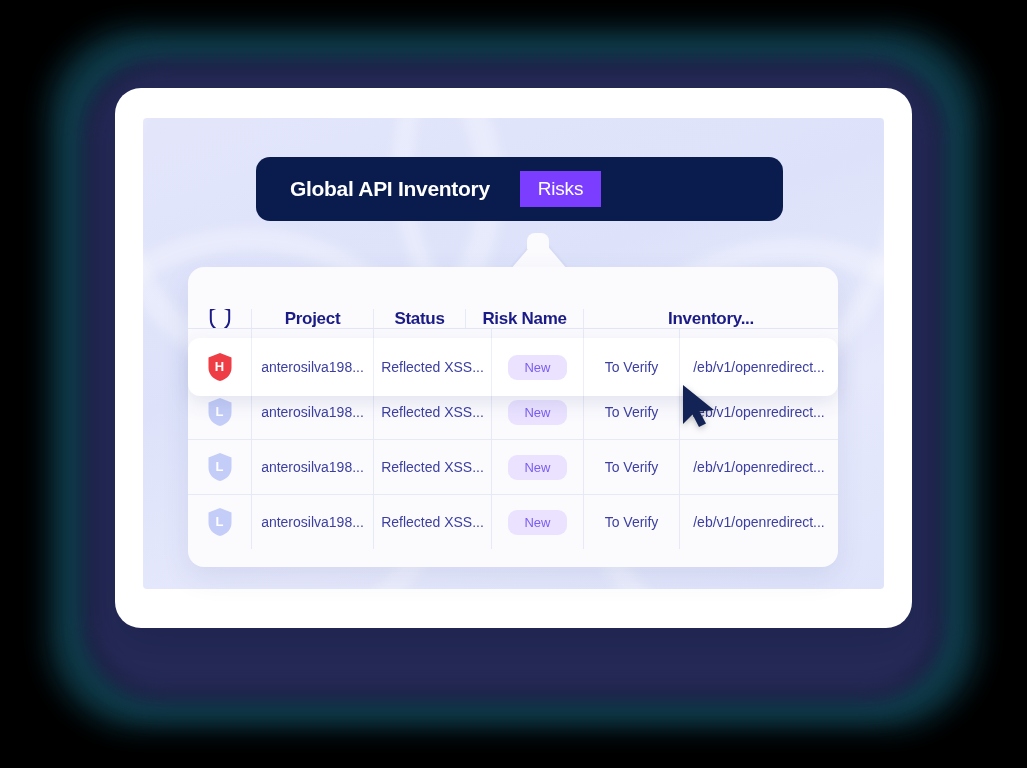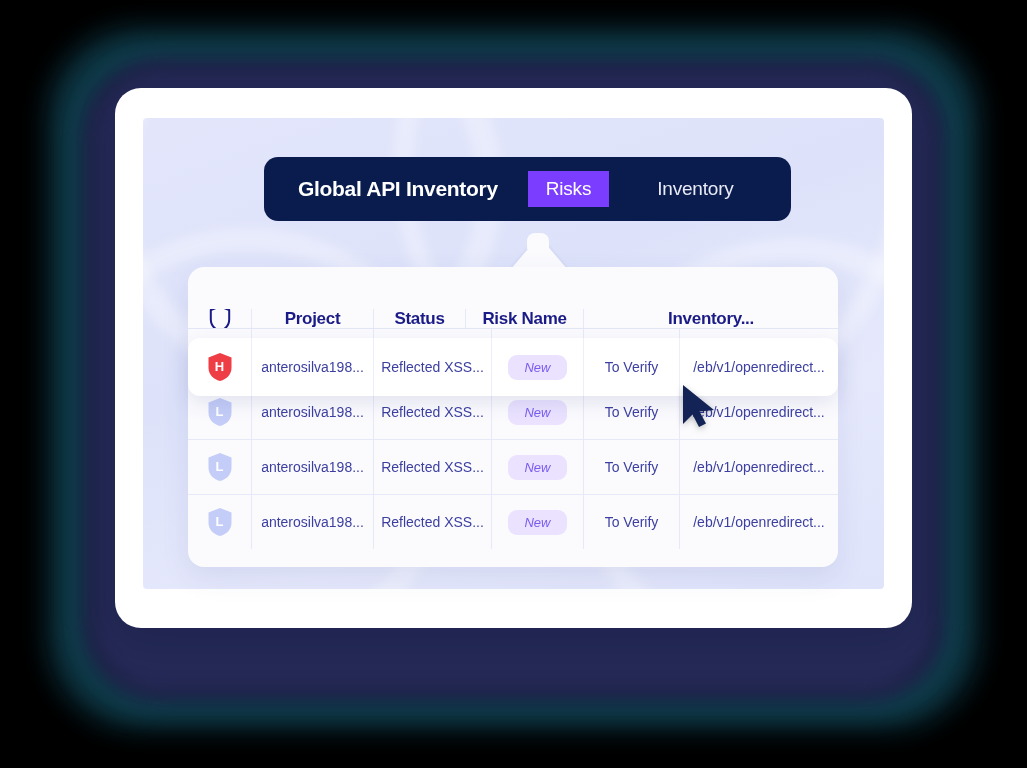--- a/index.html
+++ b/index.html
@@ -79,21 +79,21 @@
     filter: blur(6px);
   }
   .swirl.s1 { left: -40px; top: -130px; width: 400px; height: 400px; }
   .swirl.s2 { left: -110px; top: 110px; width: 430px; height: 430px; border-width: 22px; }
   .swirl.s3 { left: 250px; top: -210px; width: 520px; height: 520px; border-width: 20px; }
   .swirl.s4 { left: 430px; top: 120px; width: 440px; height: 440px; border-width: 24px; }
 
   
   .header-bar {
     position: absolute;
-    left: 264px; top: 157px;
+    left: 256px; top: 157px;
     width: 527px; height: 64px;
     background: #0a1c4e;
     border-radius: 14px;
     display: flex;
     align-items: center;
     padding: 2px 34px;
     gap: 30px;
   }
   .header-title {
     color: #ffffff;
@@ -202,21 +202,20 @@
   .sev-low  .shield-letter { color: #ffffff; }
 
   
   .pill {
     background: #eae2ff;
     color: #7b5cf0;
     font-size: 13px;
     padding: 6px 16px;
     border-radius: 9px;
     line-height: 1;
-    font-style: italic;
   }
 
   
   .row-float {
     position: absolute;
     left: 188px; top: 338px;
     width: 650px; height: 58px;
     background: #ffffff;
     border-radius: 12px;
     box-shadow: 0 7px 20px rgba(60,70,140,.13);
@@ -251,21 +250,20 @@
   <div class="inner-panel">
     <div class="swirl s1"></div>
     <div class="swirl s2"></div>
     <div class="swirl s3"></div>
     <div class="swirl s4"></div>
   </div>
 
   <div class="header-bar">
     <div class="header-title">Global API Inventory</div>
     <div class="tab active">Risks</div>
-    <div class="tab">Inventory</div>
   </div>
 
   <div class="notch"></div>
   <div class="notch-tip"></div>
 
   <div class="table-card">
 
     <div class="trow thead">
       <div class="cell c-sev">
         <svg class="shield-outline" viewBox="0 0 24 27" fill="none">

